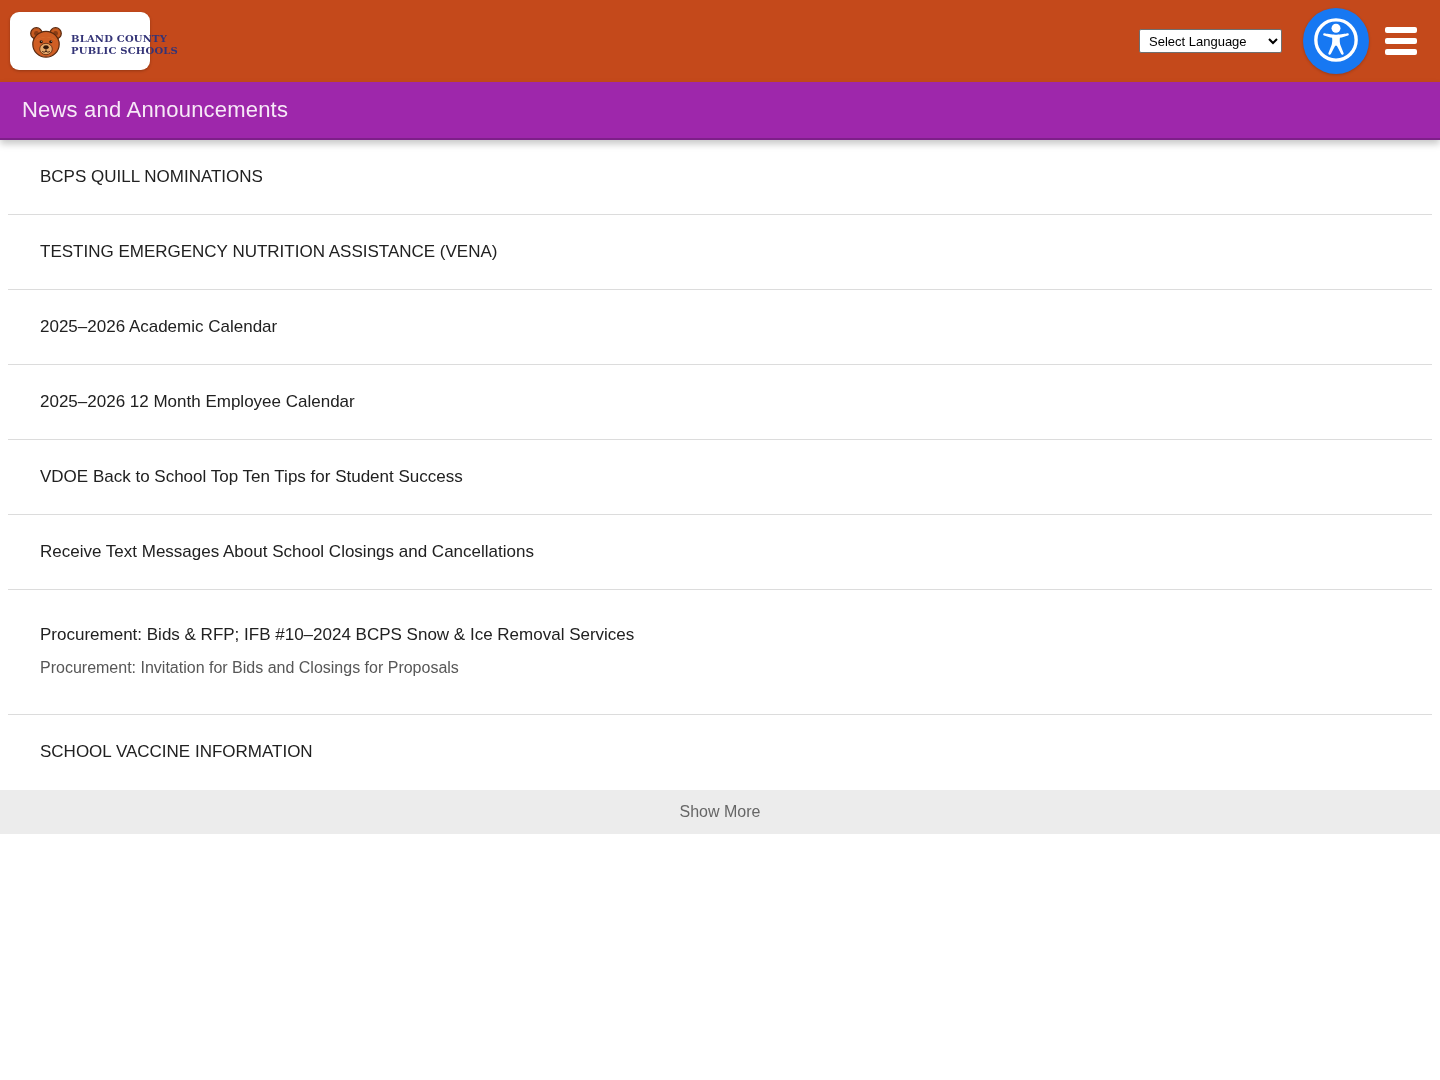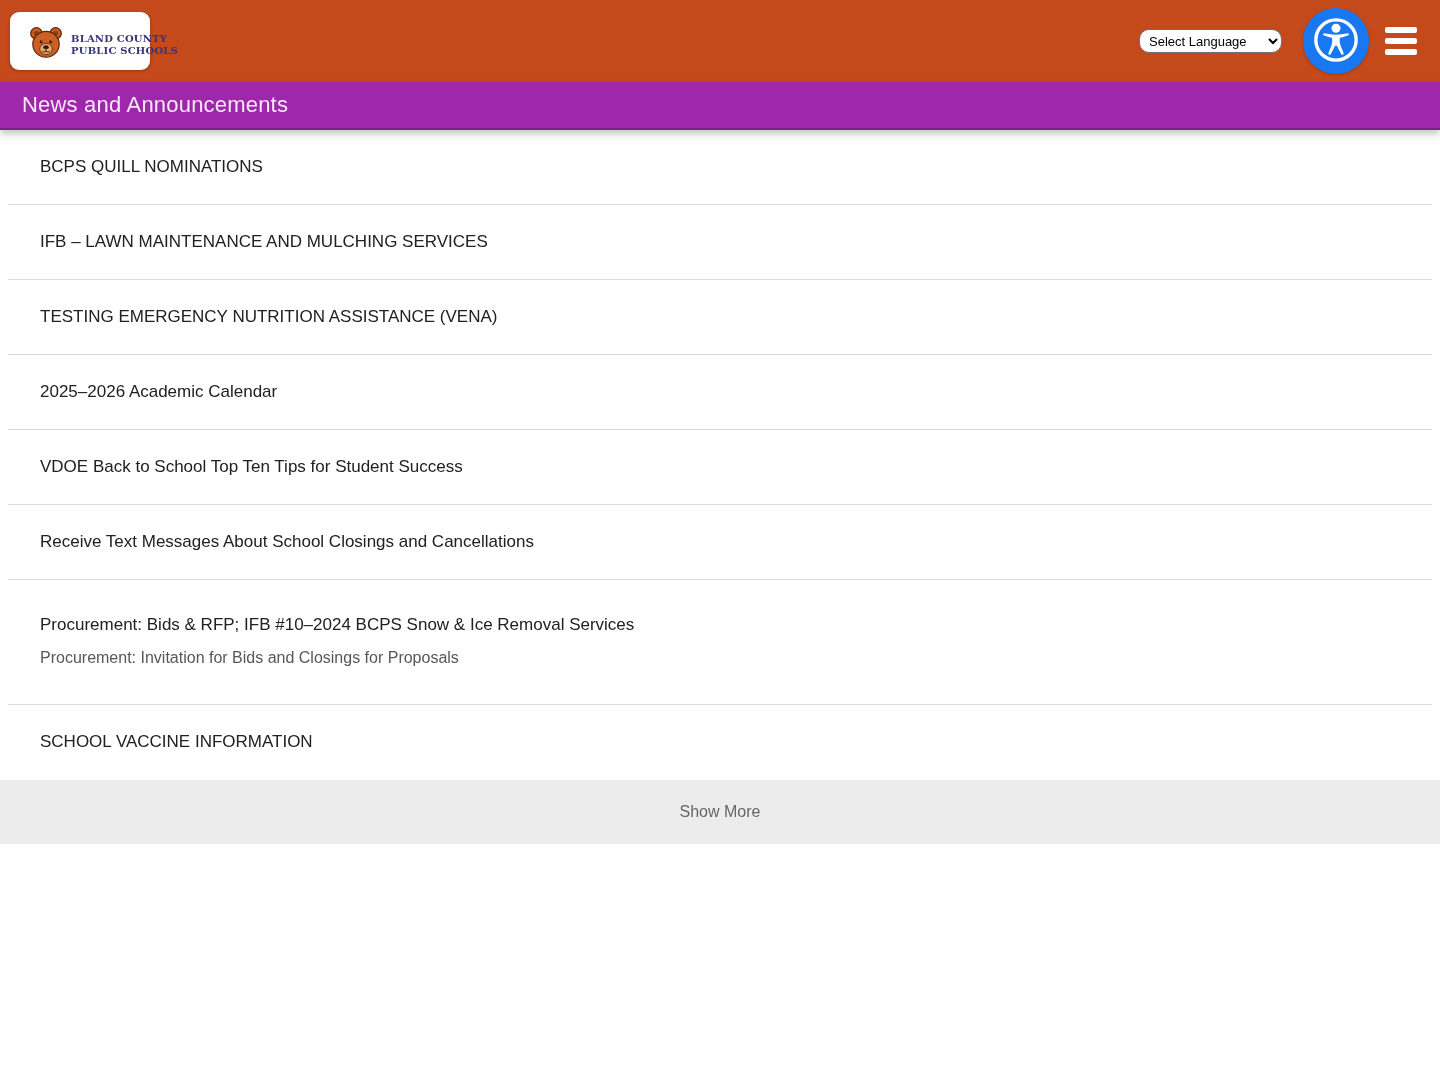--- a/index.html
+++ b/index.html
@@ -57,21 +57,21 @@
     align-items: center;
   }
   .language-select {
     width: 143px;
     height: 24px;
     font-family: "Liberation Sans", sans-serif;
     font-size: 13px;
     color: #000;
     background: #ffffff;
     border: 1px solid #6f6f6f;
-    border-radius: 10px;
+    border-radius: 2px;
     padding: 0 2px 0 5px;
     margin-right: 21px;
   }
   .accessibility-btn {
     width: 66px; height: 66px;
     border: none;
     border-radius: 50%;
     background: var(--accessibility-blue);
     display: flex;
     align-items: center;
@@ -92,21 +92,21 @@
   }
   .hamburger-btn .bar {
     width: 32px; height: 6px;
     background: #ffffff;
     border-radius: 2px;
   }
 
   
   .section-bar {
     position: relative;
-    height: 48px;
+    height: 58px;
     background: var(--bar-bg);
     border-bottom: 2px solid #7e1f89;
     box-shadow: 0 4px 7px rgba(0,0,0,0.22);
     display: flex;
     align-items: center;
     z-index: 2;
   }
   .section-bar h1 {
     font-size: 22px;
     font-weight: 400;
@@ -141,21 +141,21 @@
   .item-subtitle {
     margin-top: 9px;
     font-size: 16px;
     color: var(--subtitle-color);
     line-height: 25px;
   }
   .news-item.has-subtitle { min-height: 125px; }
 
   
   .show-more-bar {
-    height: 64px;
+    height: 44px;
     background: var(--showmore-bg);
     display: flex;
     align-items: center;
     justify-content: center;
     font-size: 16px;
     color: var(--showmore-text);
     cursor: pointer;
     border: none;
     width: 100%;
     font-family: "Liberation Sans", sans-serif;
@@ -221,29 +221,29 @@
 <div class="section-bar">
   <h1>News and Announcements</h1>
 </div>
 
 <ul class="news-list">
     <li class="news-item">
     <div class="item-title">BCPS QUILL NOMINATIONS</div>
 
   </li>
     <li class="news-item">
-    <div class="item-title">IFB – LAWN MAINTENANCE AND MULCHING SERVICES</div>
-
-  </li>
-    <li class="news-item">
     <div class="item-title">TESTING EMERGENCY NUTRITION ASSISTANCE (VENA)</div>
 
   </li>
     <li class="news-item">
     <div class="item-title">2025–2026 Academic Calendar</div>
+
+  </li>
+    <li class="news-item">
+    <div class="item-title">2025–2026 12 Month Employee Calendar</div>
 
   </li>
     <li class="news-item">
     <div class="item-title">VDOE Back to School Top Ten Tips for Student Success</div>
 
   </li>
     <li class="news-item">
     <div class="item-title">Receive Text Messages About School Closings and Cancellations</div>
 
   </li>

